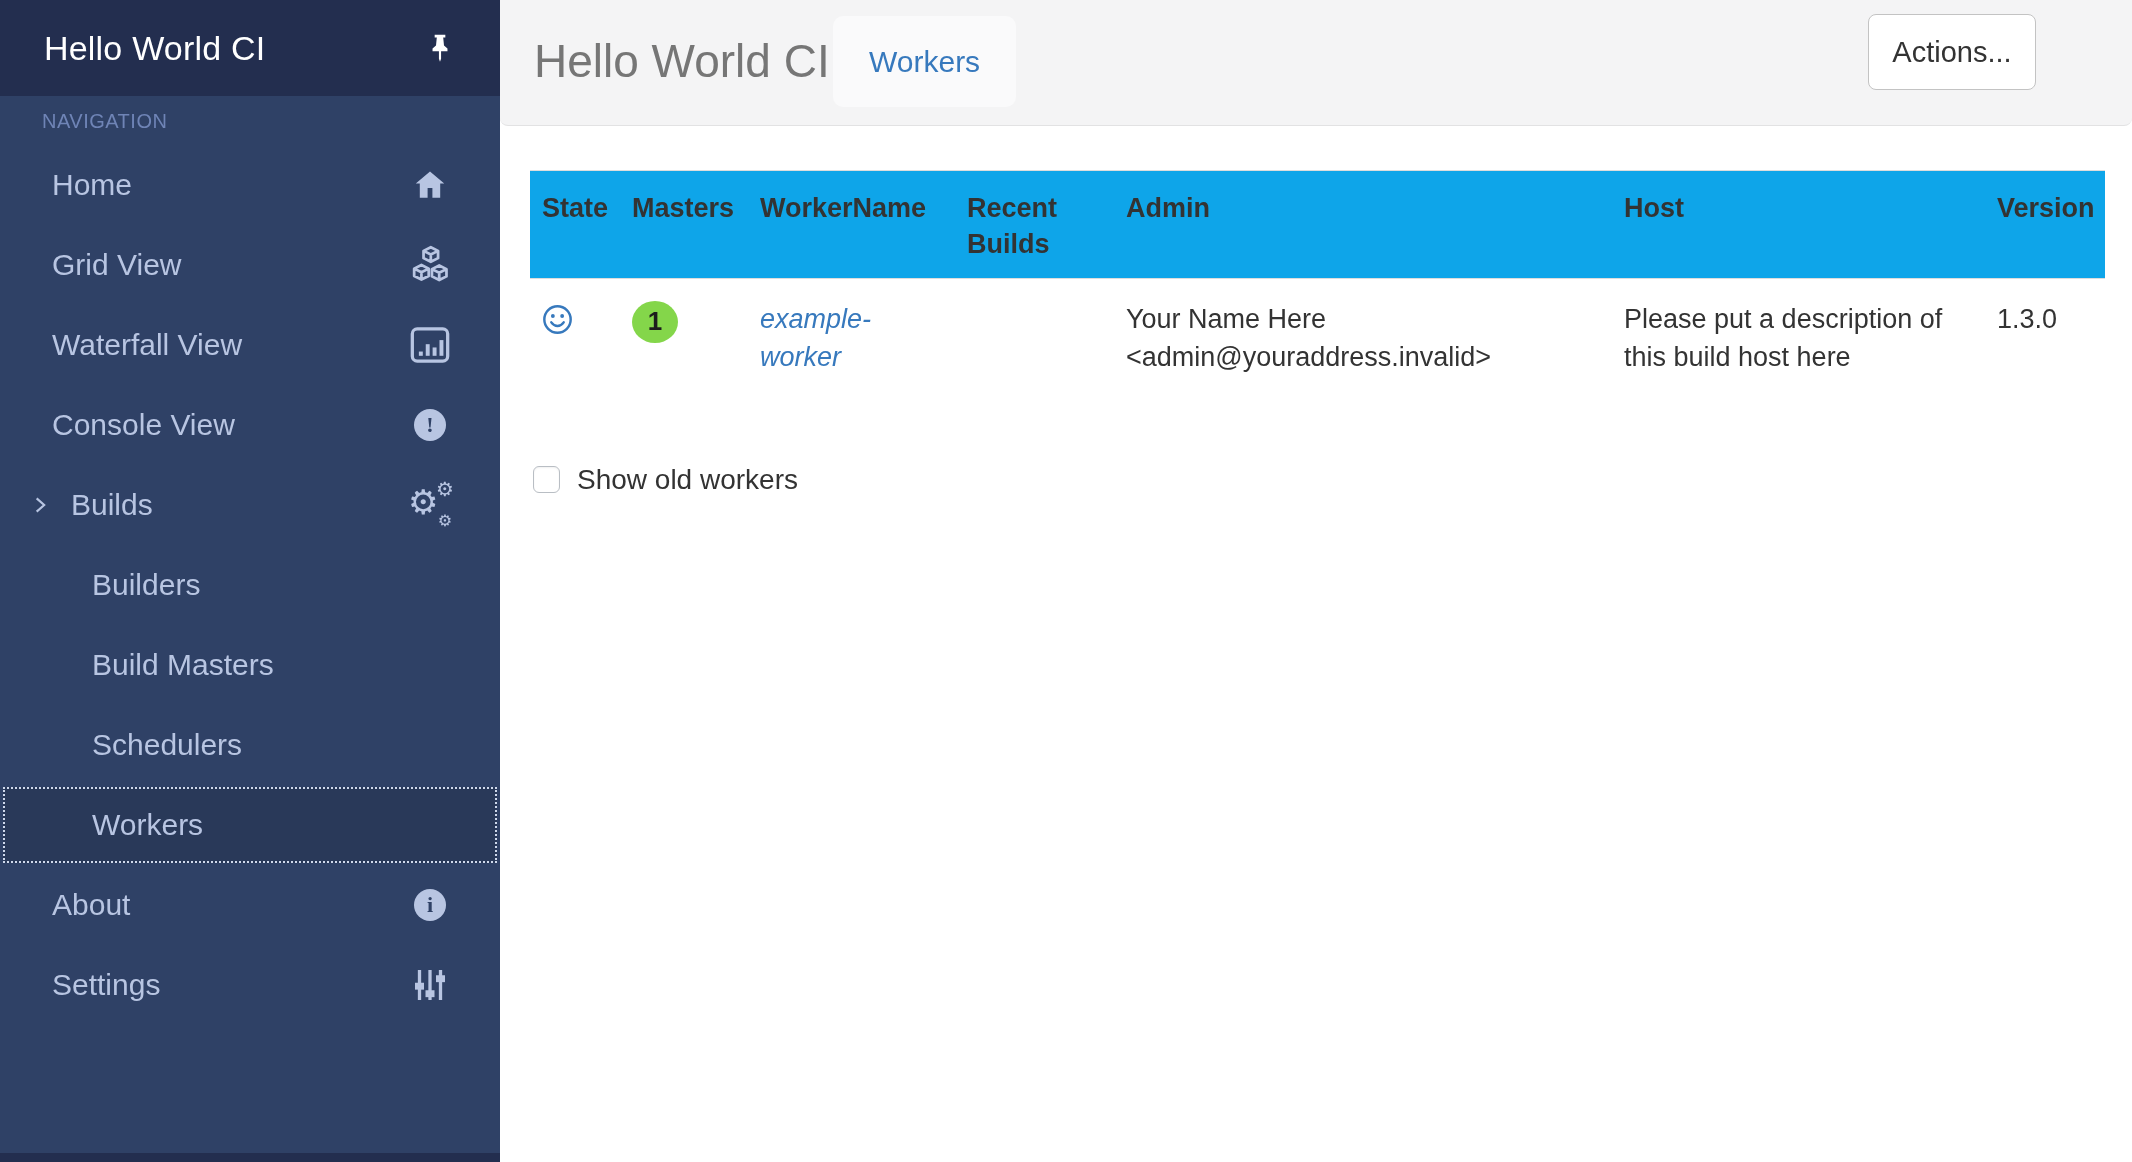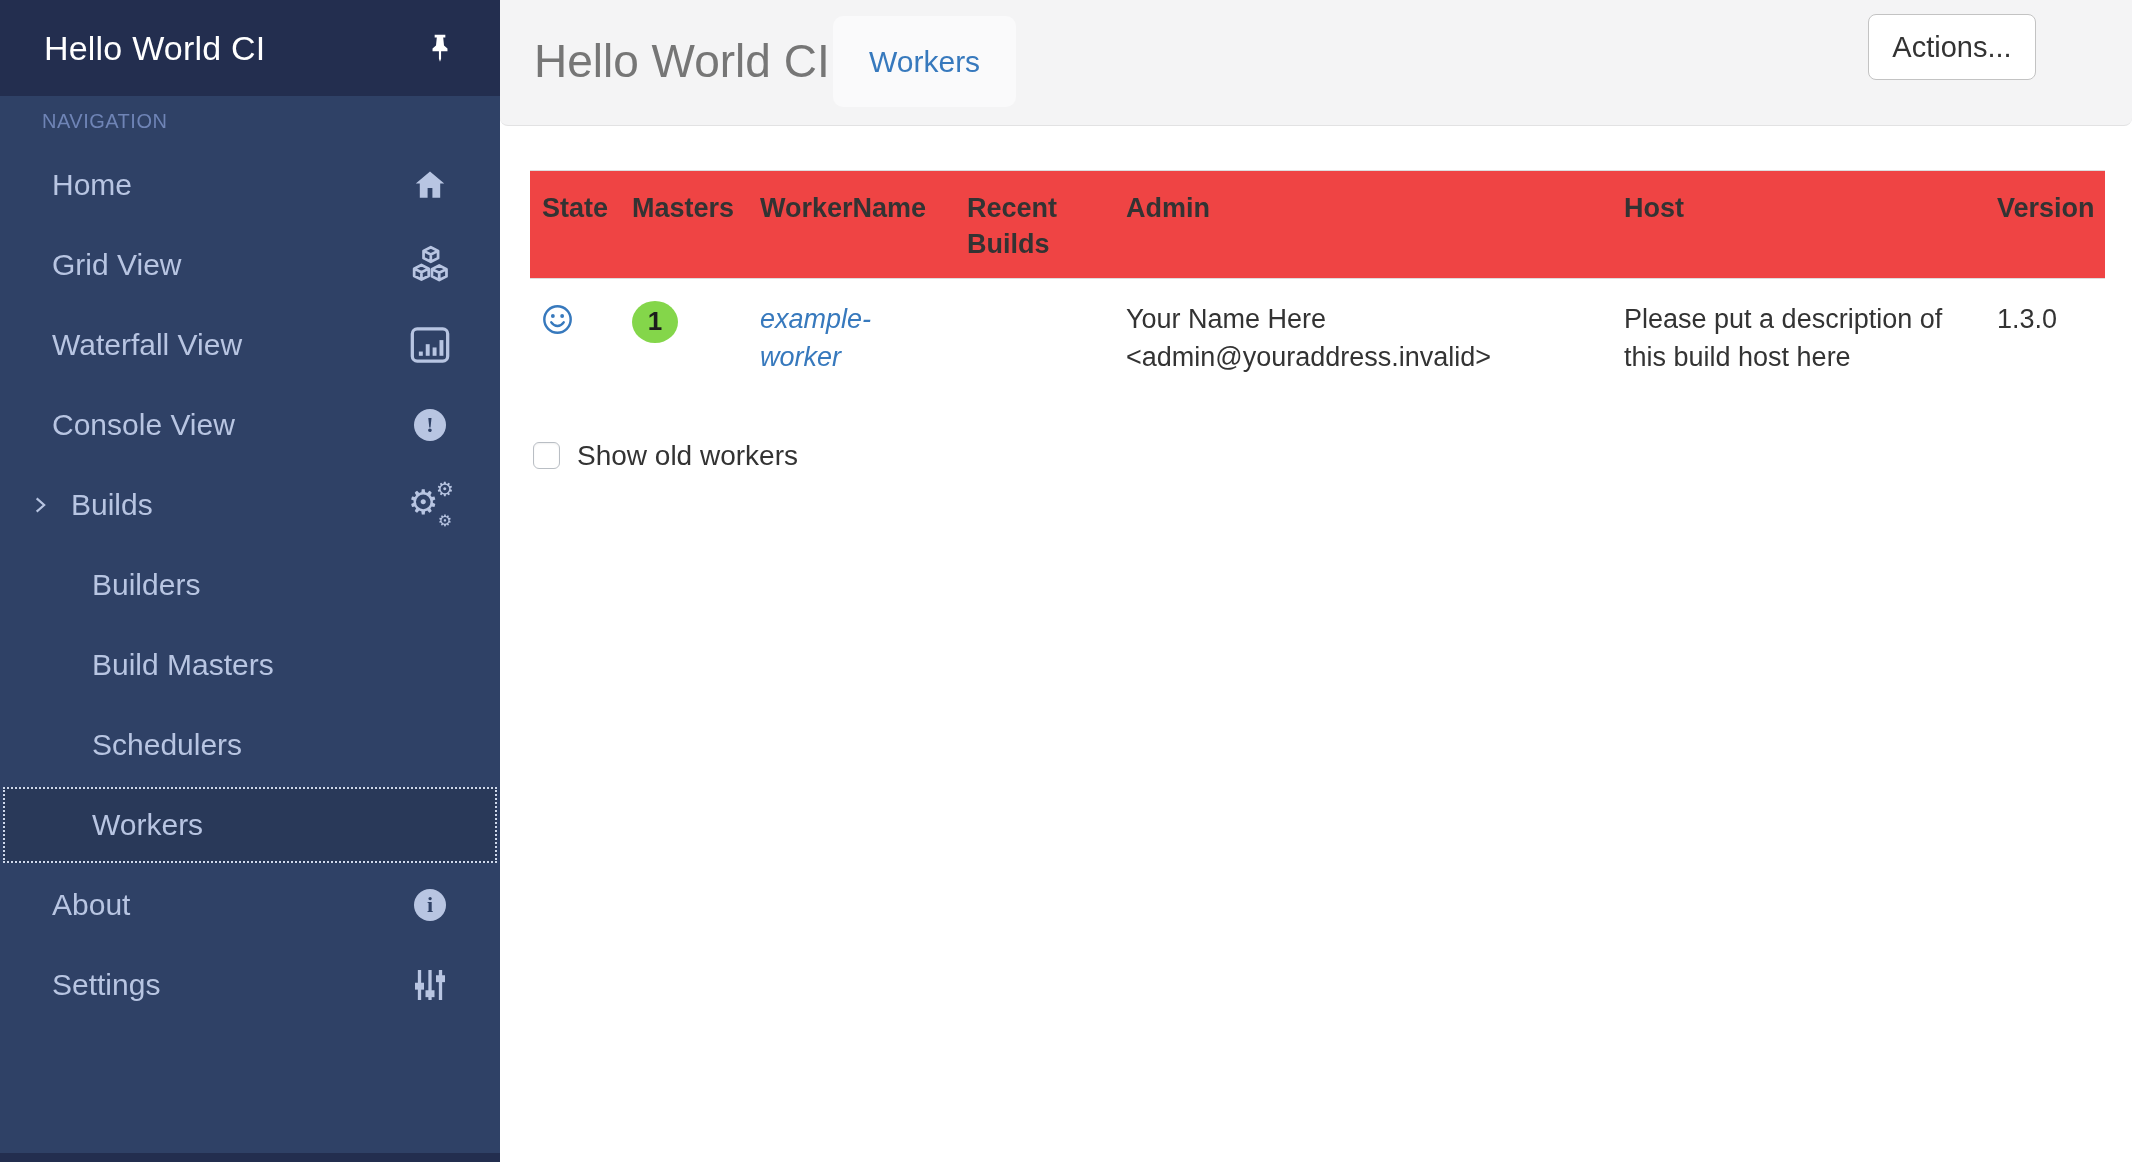--- a/index.html
+++ b/index.html
@@ -81,53 +81,53 @@
     position: absolute; left: 34px; top: 50%; transform: translateY(-54%);
     font-size: 46px; font-weight: 400; color: #767676;
   }
   .tab-pill {
     position: absolute; left: 333px; top: 16px; height: 91px;
     background: #fafafb; border-radius: 10px;
     display: flex; align-items: center; padding: 0 36px;
     font-size: 30px; color: #3779bd; cursor: pointer;
   }
   .actions-btn {
-    position: absolute; right: 96px; top: 14px; width: 168px; height: 66px;
+    position: absolute; right: 96px; top: 14px; width: 168px; height: 76px;
     background: #ffffff; border: 1px solid #c3c3c3; border-radius: 8px;
     font-size: 29px; color: #333; font-family: inherit;
     display: flex; align-items: center; justify-content: center; cursor: pointer;
   }
 
   
   table.workers {
     margin: 44px 27px 0 30px; width: 1575px;
     border-collapse: collapse; table-layout: fixed;
   }
   table.workers thead th {
-    background: #ef4444;
+    background: #0ea5e9;
     border-top: 1px solid #ddd; border-bottom: 1px solid #ddd;
     text-align: left; vertical-align: top;
     font-size: 27px; font-weight: bold; color: #333;
     padding: 20px 12px 16px 12px; line-height: 1.32;
   }
   table.workers tbody td {
     vertical-align: top; font-size: 27px; color: #333;
     padding: 22px 12px; line-height: 1.38;
   }
   .worker-link { color: #3779bd; text-decoration: none; cursor: pointer; font-style: italic; }
   .masters-badge {
     display: inline-flex; align-items: center; justify-content: center;
     min-width: 46px; height: 42px; padding: 0 6px; border-radius: 50%;
     background: #84d64a; color: #1d1d1d; font-size: 26px; font-weight: bold;
   }
   .smiley-icon { width: 31px; height: 31px; margin-top: 3px; }
 
   
   .show-old {
-    margin: 42px 0 0 33px;
+    margin: 66px 0 0 33px;
     display: flex; align-items: center; cursor: pointer;
   }
   .checkbox {
     width: 27px; height: 27px; background: #fff;
     border: 1px solid #b9bec4; border-radius: 6px;
     box-shadow: inset 0 1px 2px rgba(0,0,0,.06);
     cursor: pointer;
   }
   .show-old .cb-label { margin-left: 17px; font-size: 28px; color: #333; }
 </style>

